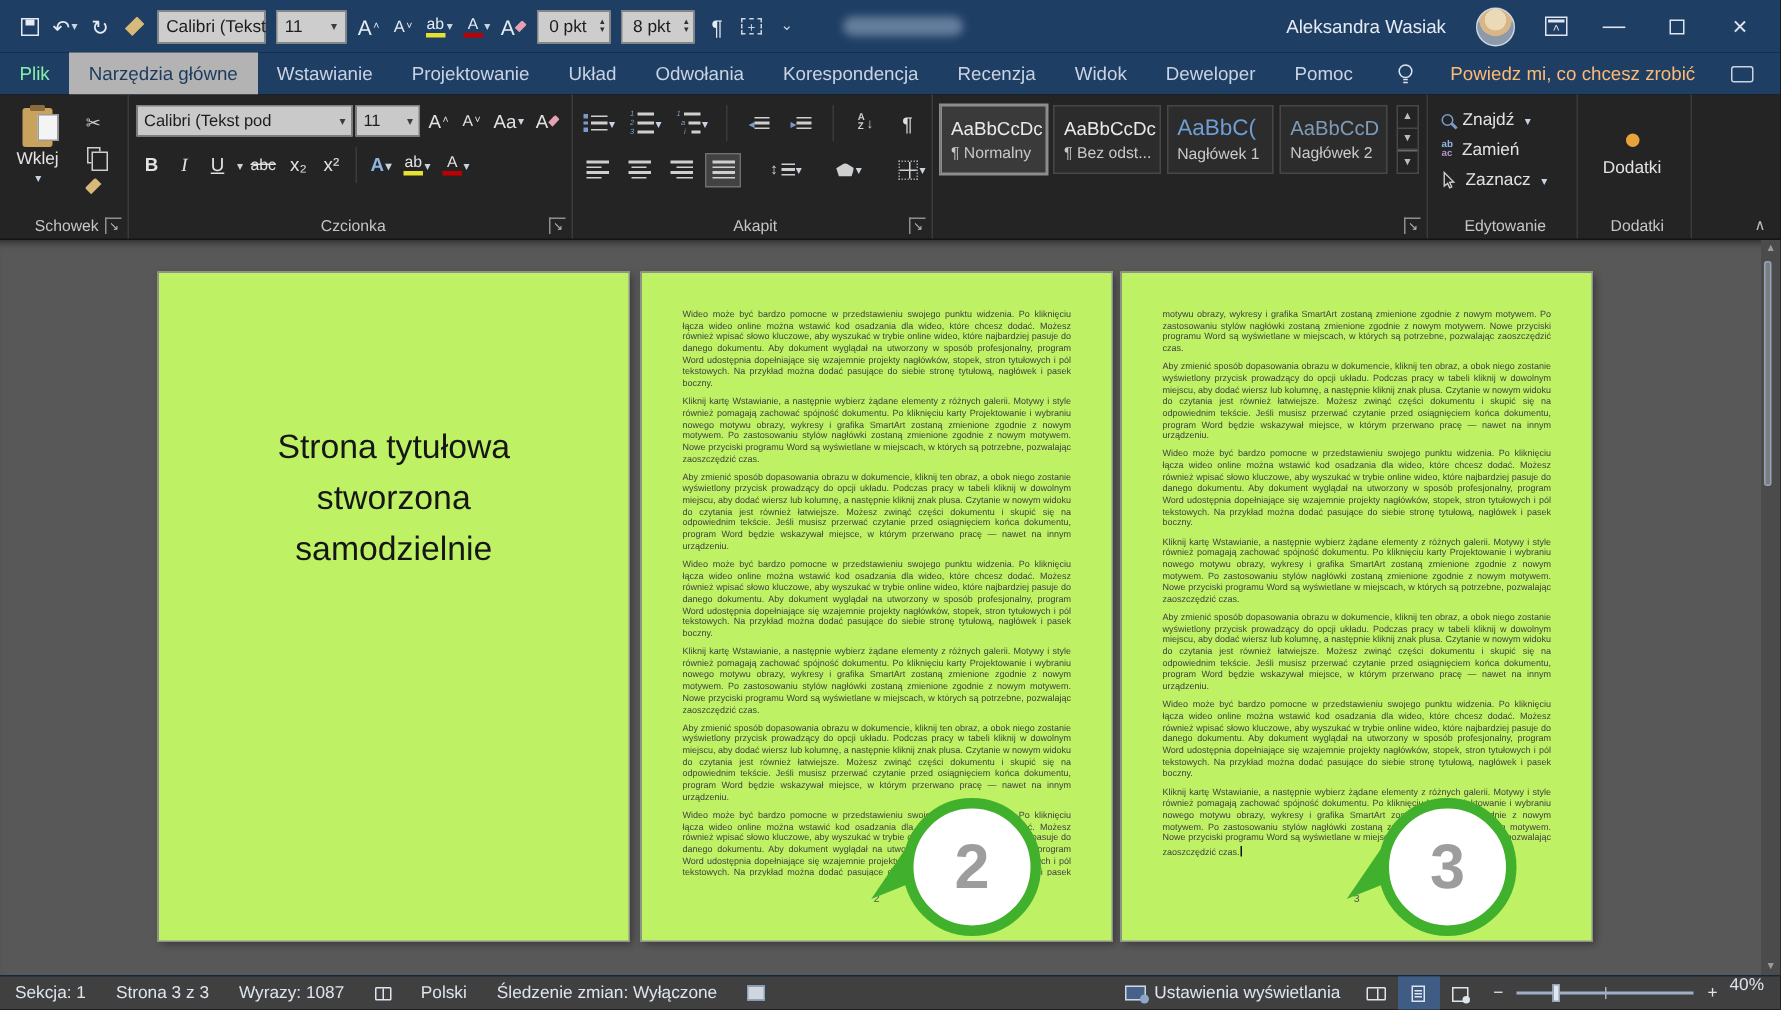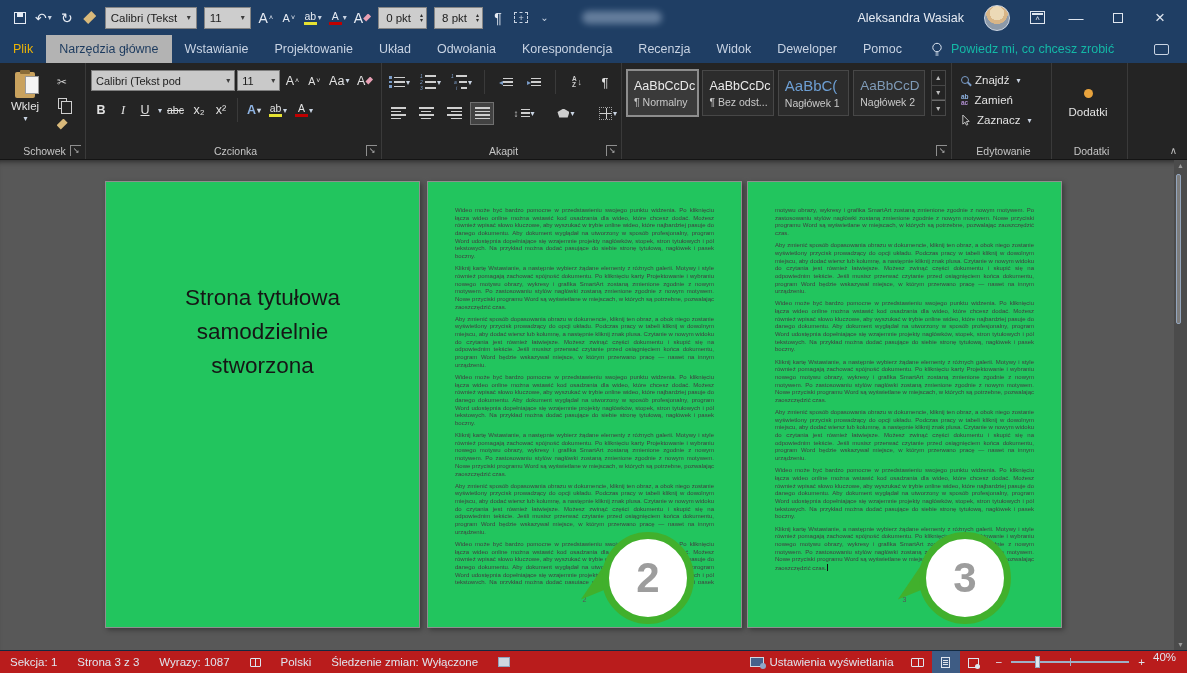--- a/index.html
+++ b/index.html
@@ -28,21 +28,21 @@
 .avatar{width:26px;height:26px;border-radius:50%;border:1px solid #cfd8e4;background:radial-gradient(circle at 50% 30%,#ecd9b6 0 34%,#d9b687 35% 52%,#8d9aa9 53% 100%)}
 .ic-ribopt{width:15px;height:13px;border:1px solid #dfe6ef;display:flex;align-items:flex-end;justify-content:center;font-size:8px;line-height:9px;color:#dfe6ef;position:relative}
 .ic-ribopt::before{content:"";position:absolute;top:1px;left:1px;right:1px;height:2px;background:#dfe6ef}
 .ic-restore{width:10px;height:10px;border:1px solid #dfe6ef}
 .winbtn{font-size:15px;color:#dfe6ef;display:flex;align-items:center;justify-content:center;width:22px;height:22px}
 
 
 .tabrow{top:35px;height:28px;background:#1f3e64;display:flex;align-items:stretch;color:#c8d3e3;font-size:12.5px}
 .tab{display:flex;align-items:center;padding:0 13px;cursor:default}
 .tab.active{background:#b3b3b3;color:#1c3a5e}
-.tellme{display:flex;align-items:center;gap:8px;margin-left:16px;color:#14b8a6}
+.tellme{display:flex;align-items:center;gap:24px;margin-left:16px;color:#fdba74}
 .chatwrap{margin-left:auto;display:flex;align-items:center;padding-right:18px}
 .ic-chat{width:15px;height:11px;border:1px solid #c9d4e3;border-radius:2px}
 
 
 .ribbon{top:63px;height:97px;background:#242424;color:#d8d8d8;display:flex;border-bottom:1px solid #141414}
 .group{position:relative;height:100%;border-right:1px solid #3a3a3a;padding:7px 5px 18px}
 .grp-label{position:absolute;bottom:2px;left:4px;right:0;text-align:center;font-size:10.5px;color:#c6c6c6}
 .launcher{position:absolute;bottom:3px;right:4px;width:11px;height:11px;border-top:1px solid #8f8f8f;border-left:1px solid #8f8f8f;font-size:8px;line-height:10px;text-align:center;color:#b8b8b8}
 .bigbtn{display:flex;flex-direction:column;align-items:center;font-size:11.5px;color:#e3e3e3;gap:2px;padding:2px 6px}
 .ic-clipboard{width:20px;height:26px;background:#c9a25e;border-radius:2px;position:relative}
@@ -97,34 +97,34 @@
 .ic-find::after{content:"";position:absolute;width:5px;height:1.5px;background:#7a9cc8;transform:rotate(45deg);right:-4px;bottom:-1px}
 .ic-replace{display:flex;flex-direction:column;font-size:6.5px;line-height:6px;font-weight:bold}
 .ic-replace span:first-child{color:#8fb4e3}
 .ic-replace span:last-child{color:#b08fd0}
 .addin-btn{display:flex;flex-direction:column;align-items:center;justify-content:center;gap:8px;width:62px;height:66px;font-size:11.5px;color:#e3e3e3}
 .dot{width:9px;height:9px;border-radius:50%;background:#e8a33d}
 .collapse{position:absolute;right:10px;bottom:3px;color:#bdbdbd;font-size:10px}
 
 
 .canvas{top:160px;height:490px;background:#585858;box-shadow:inset 0 6px 6px -5px rgba(0,0,0,.6)}
-.page{position:absolute;top:21px;width:315px;height:447px;background:#22c55e;border:1px solid #8f8f8f;box-shadow:2px 2px 5px rgba(0,0,0,.35);z-index:1}
+.page{position:absolute;top:21px;width:315px;height:447px;background:#bef264;border:1px solid #8f8f8f;box-shadow:2px 2px 5px rgba(0,0,0,.35);z-index:1}
 .titleblock{margin-top:99px;text-align:center;font-size:22.5px;line-height:34px;color:#161616}
 .pbody{padding:25px 27px 0;font-size:6px;line-height:1.28;text-align:justify;color:#404040;height:402px;overflow:hidden}
 .pbody p{margin-bottom:4.5px}
 .pagenum{position:absolute;bottom:24px;left:0;right:0;text-align:center;font-size:7px;color:#555}
 .caret{display:inline-block;width:1px;height:7px;background:#111;vertical-align:-1px;margin-left:1px}
 .callout{position:absolute;width:92px;height:92px;border-radius:50%;background:#fff;border:7px solid #41b02c;display:flex;align-items:center;justify-content:center;font-size:42px;font-weight:bold;color:#9d9d9d;z-index:5}
 .pointer{position:absolute;width:60px;height:45px;background:#41b02c;z-index:4}
 .vsb{position:absolute;right:0;top:0;width:13px;height:100%;background:#4b4b4b;z-index:6}
 .vsb .thumb{position:absolute;left:2px;right:2px;top:14px;height:150px;background:#7d7d7d;border-radius:2px}
 .vsb .ar{position:absolute;left:0;right:0;text-align:center;font-size:7px;color:#9a9a9a}
 
 
-.statusbar{top:650px;height:23px;background:#b91c1c;color:#dfe5ee;font-size:11.5px;display:flex;align-items:center;border-top:1px solid #13293f}
+.statusbar{top:650px;height:23px;background:#404040;color:#dfe5ee;font-size:11.5px;display:flex;align-items:center;border-top:1px solid #13293f}
 .sitem{padding:0 10px;display:flex;align-items:center;gap:6px;height:100%;white-space:nowrap}
 .ic-proof{width:11px;height:9px;border:1px solid #dfe5ee;border-radius:1px;position:relative}
 .ic-proof::after{content:"";position:absolute;left:4.5px;top:0;bottom:0;width:1px;background:#dfe5ee}
 .ic-macro{width:12px;height:10px;background:#cfd6e0;border:1px solid #8fa3bd}
 .sright{margin-left:auto;display:flex;height:100%}
 .ic-disp{width:14px;height:10px;background:#46618a;border:1px solid #cfd6e0;position:relative}
 .ic-disp::after{content:"";position:absolute;right:-3px;bottom:-3px;width:6px;height:6px;border-radius:50%;background:#8fa7c6}
 .viewbtn{width:28px;height:23px;display:flex;align-items:center;justify-content:center}
 .viewbtn.active{background:#3e5c84}
 .ic-book{width:13px;height:9px;border:1px solid #dfe5ee;border-radius:1px;position:relative}
@@ -152,21 +152,21 @@
       <div class="tbtn">
           <span>↶</span>
           <span class="dd">▾</span>
         </div>
       <div class="tbtn">
           <span>↻</span>
         </div>
       <div class="tbtn">
           <span class="ic-paint"></span>
         </div>
-      <div class="combo" style="width:92px">
+      <div class="combo" style="width:72px">
           <span>Calibri (Tekst</span>
           <span class="dd">▾</span>
         </div>
       <div class="combo" style="width:47px">
           <span>11</span>
           <span class="dd">▾</span>
         </div>
       <div class="tbtn">
           <span>A</span>
           <span class="supmark">˄</span>
@@ -226,21 +226,21 @@
       <span class="ic-ribopt">˄</span>
       <span class="winbtn">—</span>
       <span class="winbtn">
           <span class="ic-restore"></span>
         </span>
       <span class="winbtn" style="font-size:17px">×</span>
     </div>
   </div>
 
   <div class="band tabrow">
-    <div class="tab" style="color:#eab308">Plik</div>
+    <div class="tab" style="color:#86efac">Plik</div>
     <div class="tab active">Narzędzia główne</div>
     <div class="tab">Wstawianie</div>
     <div class="tab">Projektowanie</div>
     <div class="tab">Układ</div>
     <div class="tab">Odwołania</div>
     <div class="tab">Korespondencja</div>
     <div class="tab">Recenzja</div>
     <div class="tab">Widok</div>
     <div class="tab">Deweloper</div>
     <div class="tab">Pomoc</div>
@@ -545,22 +545,22 @@
     <div class="group" style="flex:1;border-right:none">
       <div class="collapse">∧</div>
     </div>
   </div>
 
   <div class="band canvas">
 
     <div class="page" style="left:105px">
       <div class="titleblock">
         <div>Strona tytułowa</div>
+        <div>stworzona</div>
         <div>samodzielnie</div>
-        <div>stworzona</div>
       </div>
     </div>
 
     <div class="page" style="left:427px">
       <div class="pbody">
           <p>Wideo może być bardzo pomocne w przedstawieniu swojego punktu widzenia. Po kliknięciu łącza wideo online można wstawić kod osadzania dla wideo, które chcesz dodać. Możesz również wpisać słowo kluczowe, aby wyszukać w trybie online wideo, które najbardziej pasuje do danego dokumentu. Aby dokument wyglądał na utworzony w sposób profesjonalny, program Word udostępnia dopełniające się wzajemnie projekty nagłówków, stopek, stron tytułowych i pól tekstowych. Na przykład można dodać pasujące do siebie stronę tytułową, nagłówek i pasek boczny.</p>
           <p>Kliknij kartę Wstawianie, a następnie wybierz żądane elementy z różnych galerii. Motywy i style również pomagają zachować spójność dokumentu. Po kliknięciu karty Projektowanie i wybraniu nowego motywu obrazy, wykresy i grafika SmartArt zostaną zmienione zgodnie z nowym motywem. Po zastosowaniu stylów nagłówki zostaną zmienione zgodnie z nowym motywem. Nowe przyciski programu Word są wyświetlane w miejscach, w których są potrzebne, pozwalając zaoszczędzić czas.</p>
           <p>Aby zmienić sposób dopasowania obrazu w dokumencie, kliknij ten obraz, a obok niego zostanie wyświetlony przycisk prowadzący do opcji układu. Podczas pracy w tabeli kliknij w dowolnym miejscu, aby dodać wiersz lub kolumnę, a następnie kliknij znak plusa. Czytanie w nowym widoku do czytania jest również łatwiejsze. Możesz zwinąć części dokumentu i skupić się na odpowiednim tekście. Jeśli musisz przerwać czytanie przed osiągnięciem końca dokumentu, program Word będzie wskazywał miejsce, w którym przerwano pracę — nawet na innym urządzeniu.</p>
           <p>Wideo może być bardzo pomocne w przedstawieniu swojego punktu widzenia. Po kliknięciu łącza wideo online można wstawić kod osadzania dla wideo, które chcesz dodać. Możesz również wpisać słowo kluczowe, aby wyszukać w trybie online wideo, które najbardziej pasuje do danego dokumentu. Aby dokument wyglądał na utworzony w sposób profesjonalny, program Word udostępnia dopełniające się wzajemnie projekty nagłówków, stopek, stron tytułowych i pól tekstowych. Na przykład można dodać pasujące do siebie stronę tytułową, nagłówek i pasek boczny.</p>
           <p>Kliknij kartę Wstawianie, a następnie wybierz żądane elementy z różnych galerii. Motywy i style również pomagają zachować spójność dokumentu. Po kliknięciu karty Projektowanie i wybraniu nowego motywu obrazy, wykresy i grafika SmartArt zostaną zmienione zgodnie z nowym motywem. Po zastosowaniu stylów nagłówki zostaną zmienione zgodnie z nowym motywem. Nowe przyciski programu Word są wyświetlane w miejscach, w których są potrzebne, pozwalając zaoszczędzić czas.</p>

